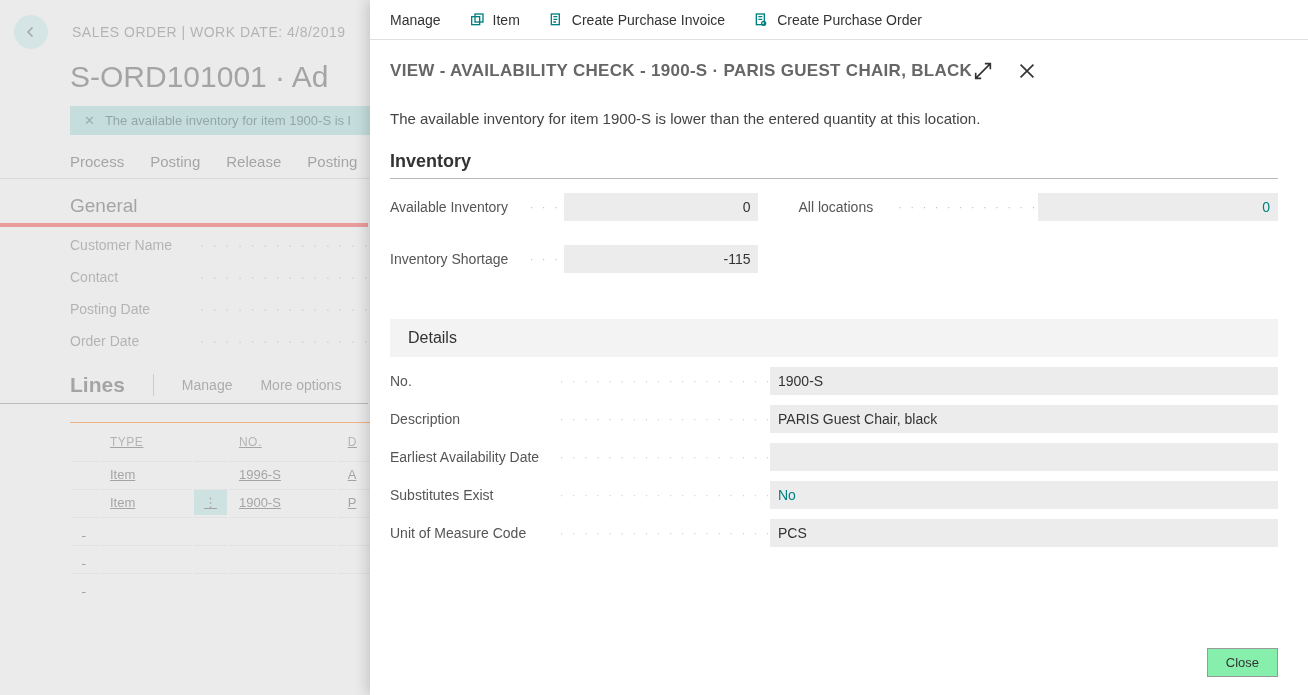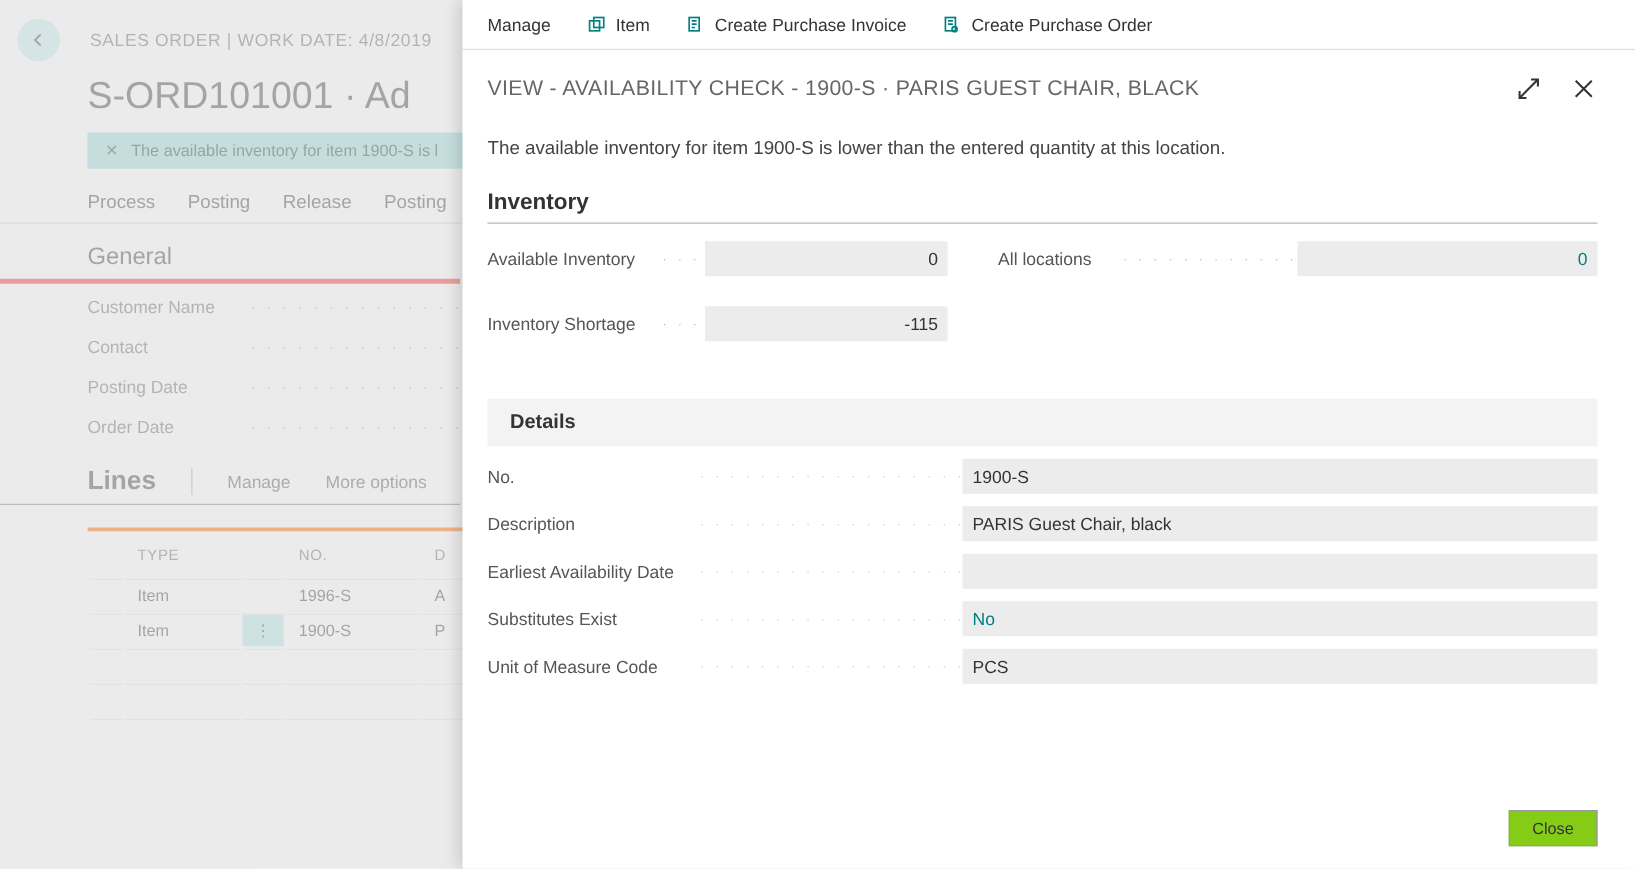--- a/index.html
+++ b/index.html
@@ -100,23 +100,24 @@
     padding: 18px 0 6px 70px;
     gap: 28px;
     border-bottom: 1px solid #888;
     margin-right: 940px;
   }
   .bg-subbar .lines-lbl { font-size:21px; font-weight:600; color:#555;}
   .bg-subbar .divider { width:1px; height:22px; background:#aaa; }
   .bg-subbar span { color:#666; }
   .bg-table {
     margin: 18px 0 0 70px;
-    border-top: 3px solid #f97316;
+    border-top: 1px solid #f97316;
     width: 320px;
     font-size:13px;
+    text-decoration:underline;
   }
   .bg-table th { text-align:left; font-weight:400; color:#777; padding:10px 10px; letter-spacing:.5px; font-size:12px;}
   .bg-table td { border-top:1px solid #ddd; padding:5px 10px; color:#555;}
   .bg-table .rowsel { background:#b0dedc; width:18px; }
   
   
   .modal {
     position: absolute;
     left: 370px;
     top: 0;
@@ -145,21 +146,21 @@
   }
   .modal-topbar .cmd svg { width:16px; height:16px; }
   .modal-content {
     padding: 20px 30px 10px 20px;
     flex: 1;
     overflow: auto;
   }
   .modal-headerline {
     display: flex;
     align-items: center;
-    justify-content: space-between;
+    font-weight: bold;
   }
   .modal-header-text {
     font-size: 17px;
     color: #666;
     letter-spacing: .3px;
   }
   .modal-header-icons {
     display:flex; gap: 22px; align-items:center;
     color:#444;
   }
@@ -216,21 +217,21 @@
     justify-content:flex-end;
     padding: 0 8px;
     color:#333;
   }
   .inv-val.link { color:#008080; cursor:pointer; }
   
   .details-header {
     background:#f3f3f3;
     padding:10px 18px;
     font-size:16px;
-    font-weight:700;
+    font-weight:400;
     color:#333;
     margin-top: 46px;
   }
   .details-body { }
   .det-row {
     display:flex;
     align-items:center;
     margin: 10px 0;
   }
   .det-label {
@@ -256,21 +257,21 @@
     color:#333;
   }
   .det-val.link { color:#008080; cursor:pointer; }
   .modal-footer {
     display:flex;
     justify-content:flex-end;
     padding: 12px 30px 18px 0;
   }
   .close-btn {
     border: 1px solid #999;
-    background:#84cc16;
+    background:#86efac;
     padding: 6px 18px;
     font-size:13px;
     color:#333;
     cursor:pointer;
   }
 </style>
 </head>
 <body>
 
 <div class="bg-page">

